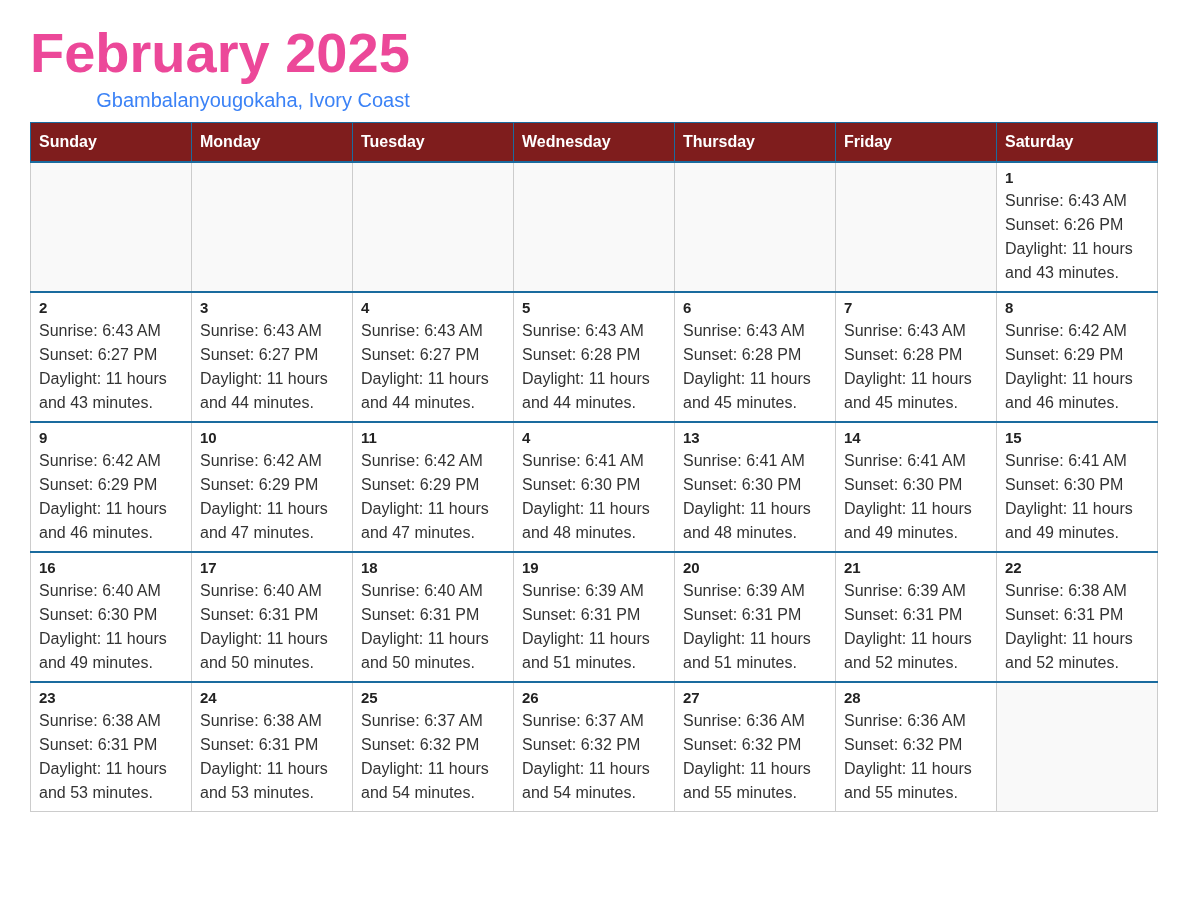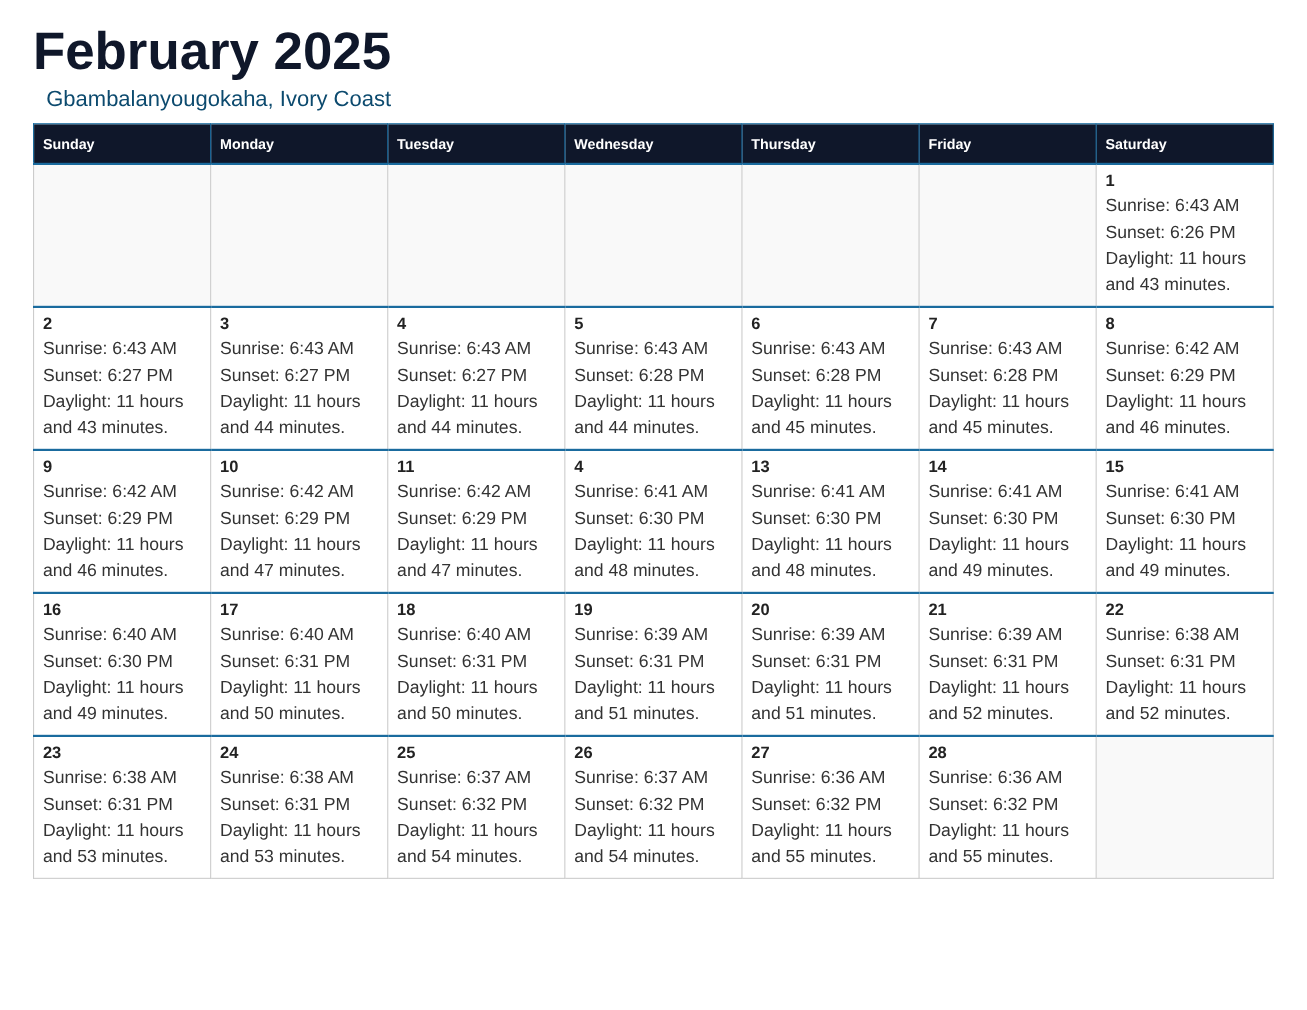--- a/index.html
+++ b/index.html
@@ -13,39 +13,39 @@
     .header {
       display: flex;
       justify-content: space-between;
       align-items: flex-start;
       margin-bottom: 10px;
     }
     .title-section {
       text-align: right;
     }
     .month-title {
-      font-size: 48px;
-      font-weight: bold;
-      color: #0f172a;
+      font-size: 56px;
+      font-weight: bold;
+      color: #ec4899;
     }
     .location {
       font-size: 20px;
-      color: #0c4a6e;
+      color: #3b82f6;
       margin-top: 4px;
     }
     .calendar {
       width: 100%;
       border-collapse: collapse;
       margin-top: 10px;
     }
     .calendar th {
-      background-color: #0f172a;
+      background-color: #7f1d1d;
       color: #fff;
       padding: 10px 8px;
-      font-size: 13px;
+      font-size: 16px;
       font-weight: bold;
       text-align: left;
       border: 1px solid #1a6b9e;
     }
     .calendar td {
       border: 1px solid #ccc;
       vertical-align: top;
       padding: 6px 8px;
       width: 14.28%;
       min-height: 100px;

